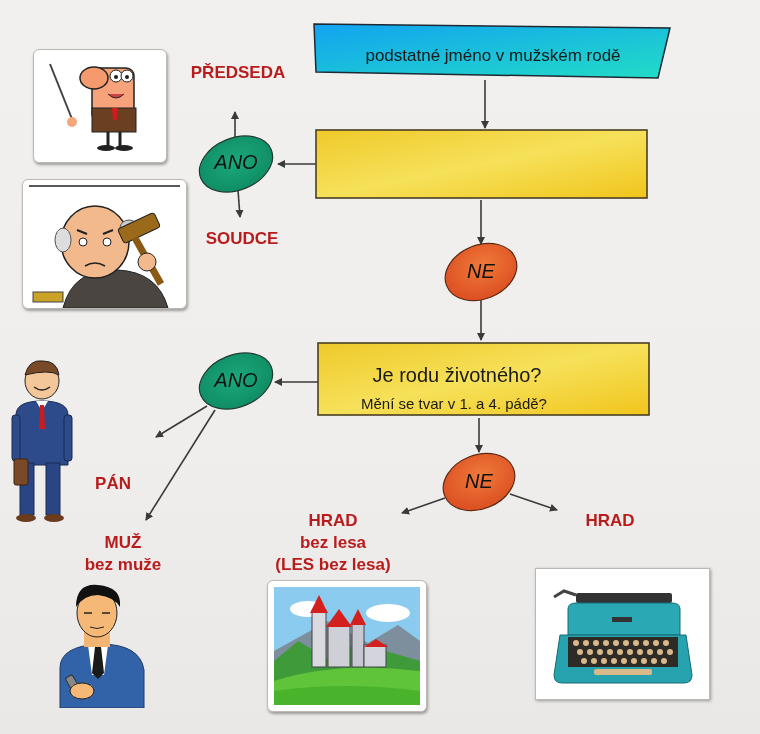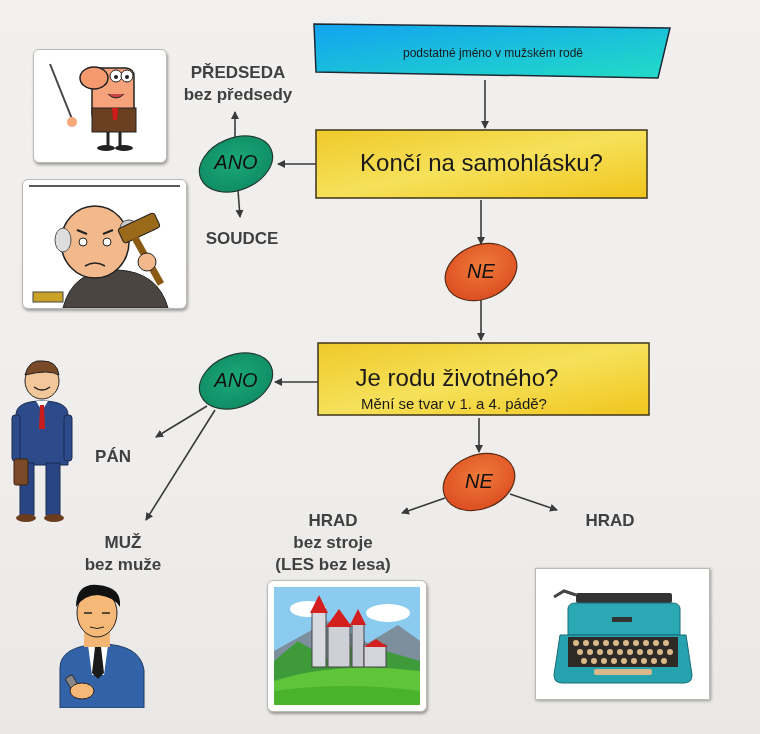--- a/index.html
+++ b/index.html
@@ -5,21 +5,21 @@
     html, body { margin: 0; padding: 0; }
     body {
       width: 760px; height: 734px; overflow: hidden;
       background: linear-gradient(180deg, #f1f0ee 0%, #efeeec 60%, #e9e8e6 100%);
       font-family: "Liberation Sans", sans-serif;
       position: relative;
     }
     .stage { position: absolute; left: 0; top: 0; width: 760px; height: 734px; }
     svg.lines { position: absolute; left: 0; top: 0; width: 760px; height: 734px; }
     .label {
-      position: absolute; text-align: center; color: #404040; font-weight: bold;
+      position: absolute; text-align: center; color: #b91c1c; font-weight: bold;
       font-size: 17px; line-height: 22px; white-space: nowrap;
     }
     .box-text { position: absolute; text-align: center; color: #1a1a1a; white-space: nowrap; }
     .oval-text { position: absolute; text-align: center; color: #111; font-size: 20px; white-space: nowrap; font-style: italic; }
     .card {
       position: absolute; background: #fff; border: 1px solid #bdbab5; border-radius: 6px;
       box-shadow: 1px 2px 3px rgba(0,0,0,0.35); overflow: hidden;
     }
     .card.sq { border-radius: 0; box-shadow: 1px 1px 3px rgba(0,0,0,0.35); }
     .card svg { position: absolute; left: 0; top: 0; width: 100%; height: 100%; }
@@ -70,47 +70,45 @@
 
     <rect x="316" y="130" width="331" height="68" fill="url(#gYellow)" stroke="#4a3f22" stroke-width="1.6"></rect>
     <rect x="318" y="343" width="331" height="72" fill="url(#gYellow)" stroke="#4a3f22" stroke-width="1.6"></rect>
 
     <ellipse cx="236" cy="164" rx="38" ry="26" transform="rotate(-22 236 164)" fill="url(#gGreen)" stroke="#1f3a30" stroke-width="1.2"></ellipse>
     <ellipse cx="481" cy="272" rx="37" ry="27" transform="rotate(-22 481 272)" fill="url(#gOrange)" stroke="#5a2a12" stroke-width="1.2"></ellipse>
     <ellipse cx="236" cy="381" rx="38" ry="26" transform="rotate(-22 236 381)" fill="url(#gGreen)" stroke="#1f3a30" stroke-width="1.2"></ellipse>
     <ellipse cx="479" cy="482" rx="37" ry="27" transform="rotate(-22 479 482)" fill="url(#gOrange)" stroke="#5a2a12" stroke-width="1.2"></ellipse>
   </svg>
 
-  <div class="box-text" style="left:318px; top:46px; width:350px; font-size:12px;">podstatné jméno v mužském rodě</div>
-  <div class="box-text" style="left:316px; top:149px; width:331px; font-size:24px;">Končí na samohlásku?</div>
-  <div class="box-text" style="left:318px; top:364px; width:278px; font-size:24px;">Je rodu životného?</div>
+  <div class="box-text" style="left:318px; top:46px; width:350px; font-size:17px;">podstatné jméno v mužském rodě</div>
+  <div class="box-text" style="left:318px; top:364px; width:278px; font-size:20px;">Je rodu životného?</div>
   <div class="box-text" style="left:318px; top:395px; width:272px; font-size:15px;">Mění se tvar v 1. a 4. pádě?</div>
 
   <div class="oval-text" style="left:206px; top:151px; width:60px;">ANO</div>
   <div class="oval-text" style="left:451px; top:260px; width:60px;">NE</div>
   <div class="oval-text" style="left:206px; top:369px; width:60px;">ANO</div>
   <div class="oval-text" style="left:449px; top:470px; width:60px;">NE</div>
 
   <div class="label" style="left:168px; top:62px; width:140px;">
     <div>PŘEDSEDA</div>
-    <div>bez předsedy</div>
   </div>
   <div class="label" style="left:172px; top:228px; width:140px;">
     <div>SOUDCE</div>
   </div>
-  <div class="label" style="left:58px; top:446px; width:110px;text-align:center;">
+  <div class="label" style="left:58px; top:473px; width:110px;text-align:center;">
     <div>PÁN</div>
   </div>
   <div class="label" style="left:68px; top:532px; width:110px;">
     <div>MUŽ</div>
     <div>bez muže</div>
   </div>
   <div class="label" style="left:258px; top:510px; width:150px;">
     <div>HRAD</div>
-    <div>bez stroje</div>
+    <div>bez lesa</div>
     <div>(LES bez lesa)</div>
   </div>
   <div class="label" style="left:550px; top:510px; width:120px;">
     <div>HRAD</div>
   </div>
 
   <div class="card" style="left:33px; top:49px; width:132px; height:112px;">
     <svg viewBox="0 0 132 112">
       <line x1="16" y1="14" x2="40" y2="74" stroke="#444" stroke-width="2"></line>
       <circle cx="38" cy="72" r="5" fill="#f3a77a"></circle>

